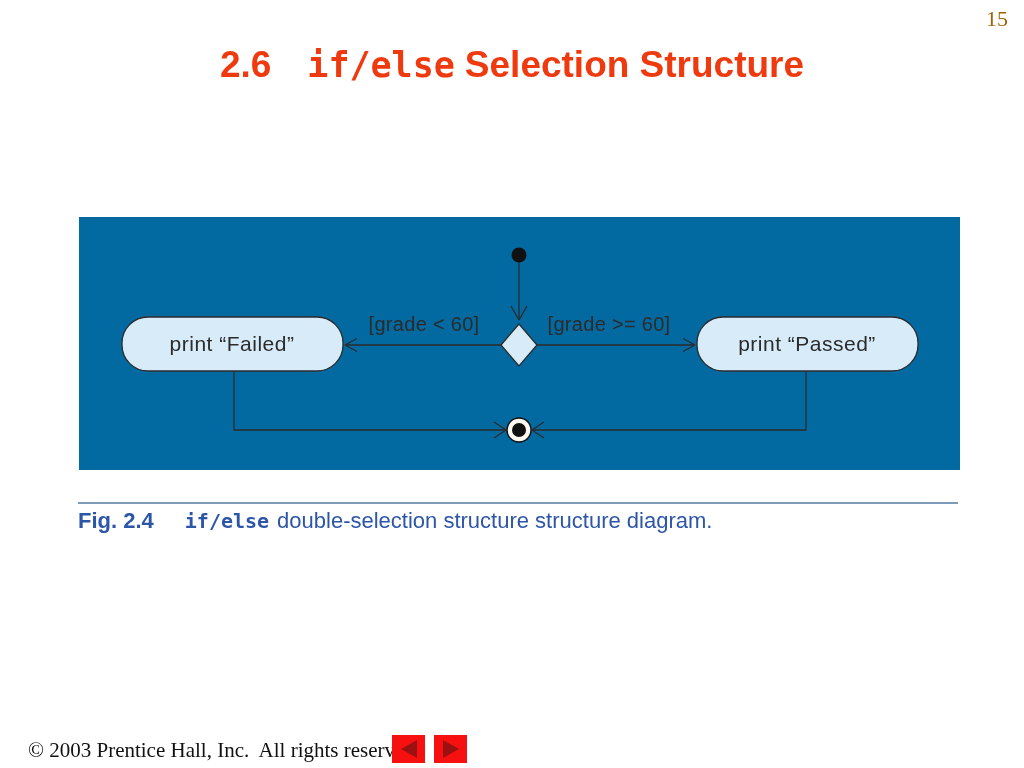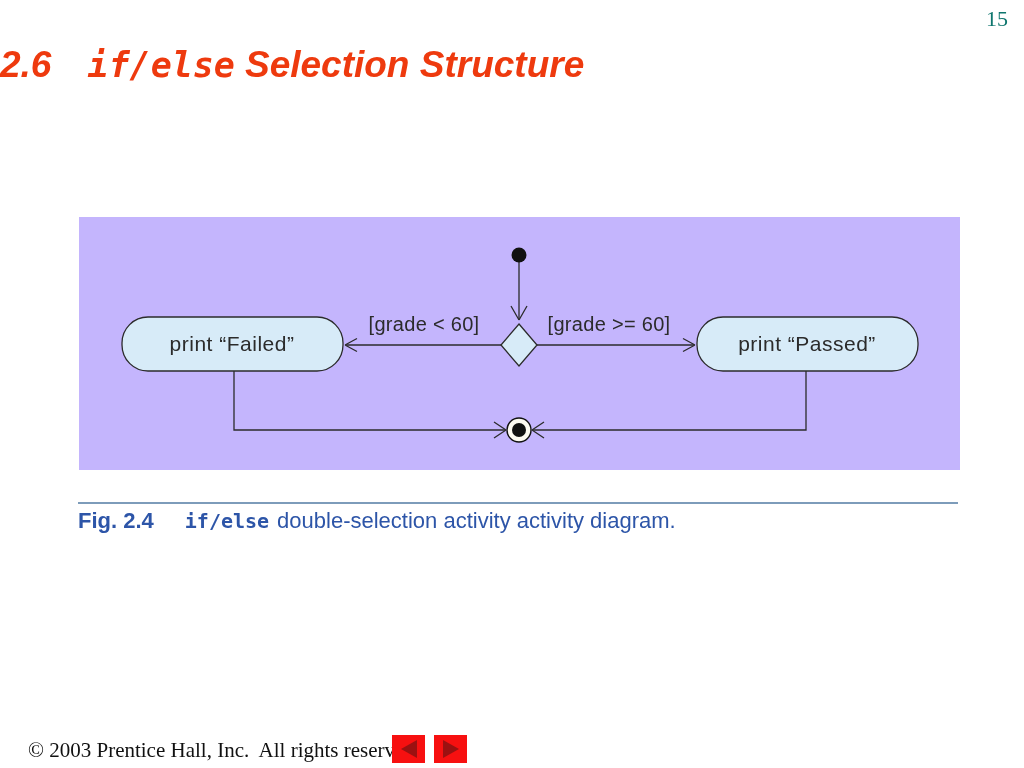--- a/index.html
+++ b/index.html
@@ -16,34 +16,33 @@
     font-family: "Liberation Sans", sans-serif;
   }
 
   
   .page-number {
     position: absolute;
     top: 6px;
     right: 16px;
     font-family: "Liberation Serif", serif;
     font-size: 22px;
-    color: #0f766e;
+    color: #a16207;
     margin-left: 36px;
   }
 
   
   .title {
     position: absolute;
     top: 44px;
     left: 0;
     width: 100%;
-    text-align: left;
+    text-align: center;
     color: #ee3a0e;
     white-space: nowrap;
-    font-style: italic;
   }
   .title .t-section {
     font-size: 37px;
     font-weight: bold;
     margin-right: 36px;
   }
   .title .t-code {
     font-family: "DejaVu Sans Mono", "Liberation Mono", monospace;
     font-size: 35px;
     font-weight: bold;
@@ -54,21 +53,21 @@
     font-weight: bold;
   }
 
   
   .diagram-panel {
     position: absolute;
     left: 79px;
     top: 217px;
     width: 881px;
     height: 253px;
-    background: #c4b5fd;
+    background: #0369a1;
   }
   .diagram-panel svg { display: block; }
   .diag-line {
     stroke: #2b2b2b;
     stroke-width: 1.3;
     fill: none;
   }
   .diag-node {
     fill: #d7ebf8;
     stroke: #2b2b2b;
@@ -193,21 +192,21 @@
       <path class="diag-line" d="M465,205 L453,213 M465,221 L453,213"></path>
 
       <circle cx="440" cy="213" r="12" fill="#fdfbf2" stroke="#111111" stroke-width="1.4"></circle>
       <circle cx="440" cy="213" r="7" fill="#111111"></circle>
     </svg>
   </div>
 
   <div class="caption-rule"></div>
 
   <div class="caption">
-    <span class="c-fig">Fig. 2.4</span><span class="c-code">if/else</span><span class="c-rest">double-selection activity activity diagram.</span>
+    <span class="c-fig">Fig. 2.4</span><span class="c-code">if/else</span><span class="c-rest">double-selection structure structure diagram.</span>
   </div>
 
   <div class="copyright">© 2003 Prentice Hall, Inc.  All rights reserved.</div>
 
   <button class="nav-button prev">
     <span class="tri tri-left"></span>
   </button>
   <button class="nav-button next">
     <span class="tri tri-right"></span>
   </button>

